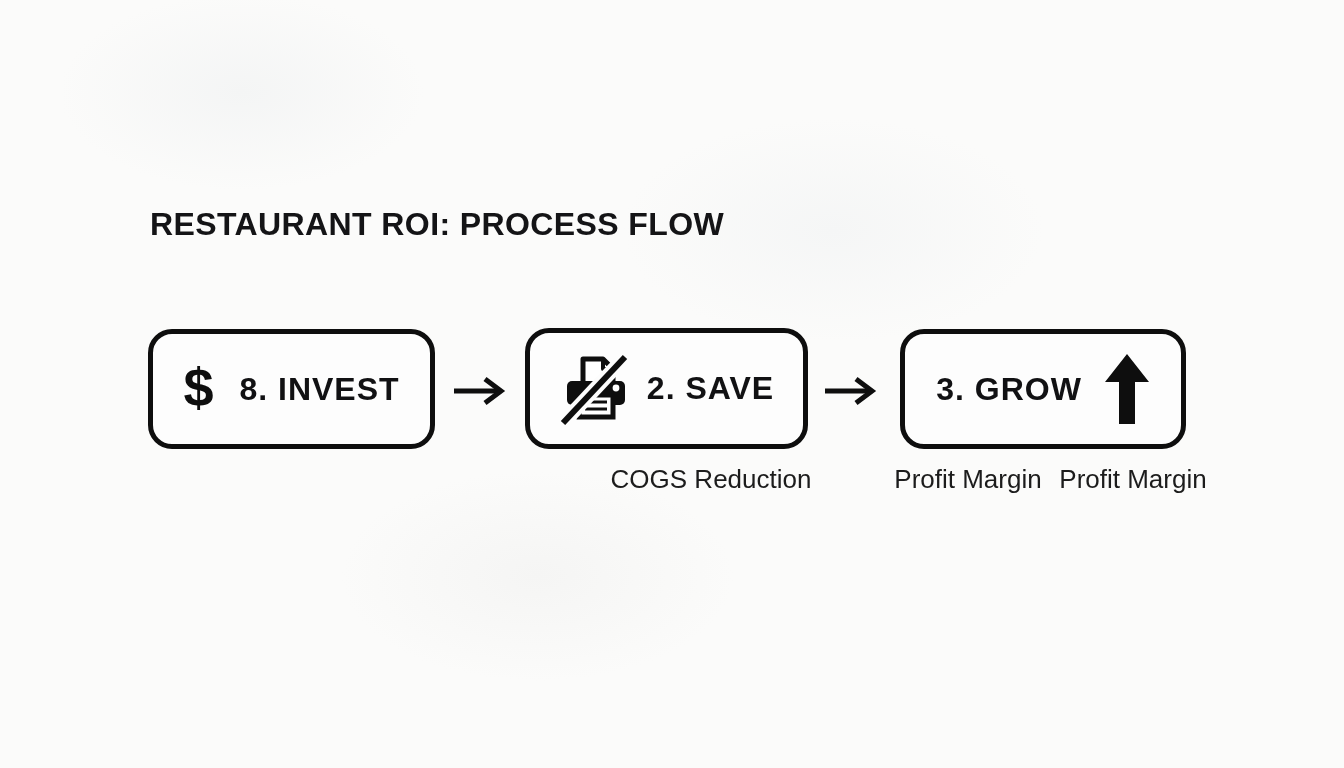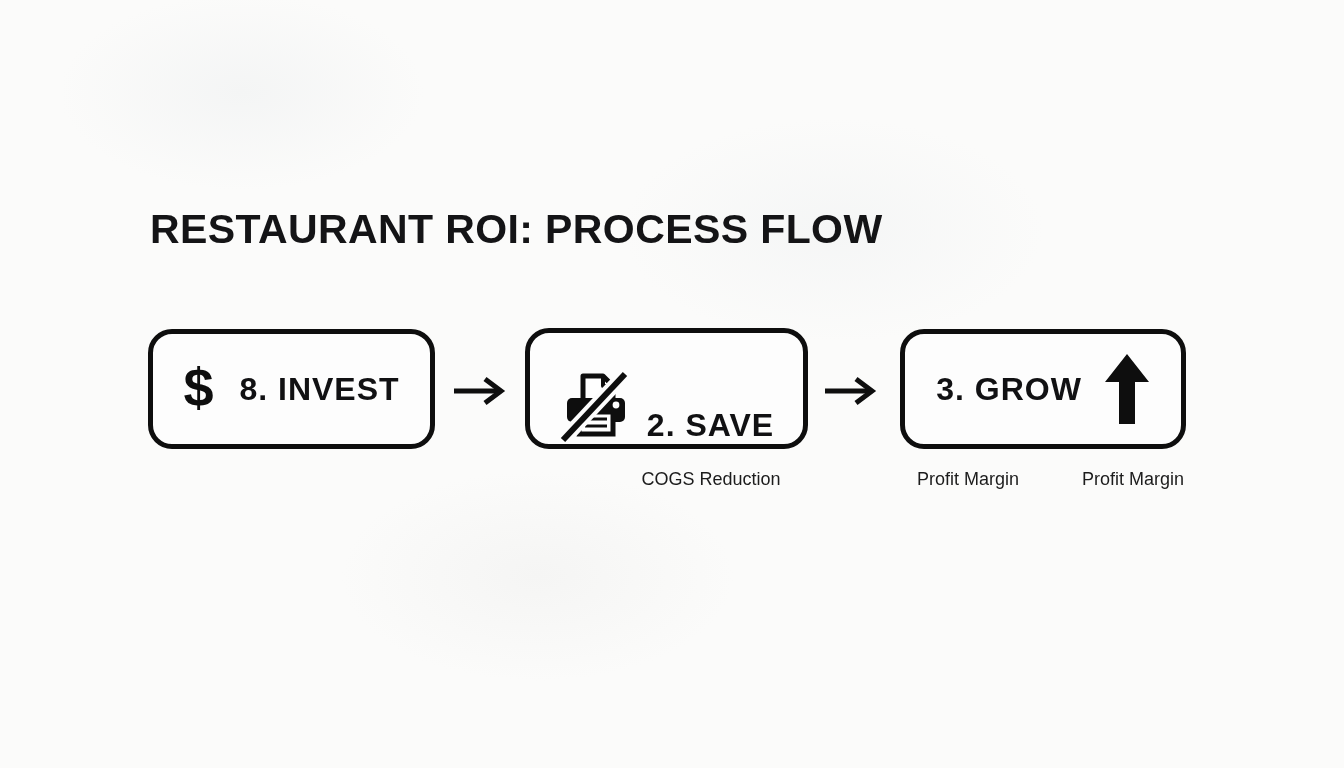--- a/index.html
+++ b/index.html
@@ -17,38 +17,38 @@
     background:
       radial-gradient(260px 140px at 18% 12%, #f4f5f5 0%, rgba(244,245,245,0) 70%),
       radial-gradient(300px 160px at 62% 30%, #f5f6f6 0%, rgba(245,246,246,0) 70%),
       radial-gradient(280px 150px at 40% 75%, #f5f5f4 0%, rgba(245,245,244,0) 70%),
       #fbfbfa;
   }
   .title {
     position: absolute;
     left: 150px;
     top: 206px;
-    font-size: 41px;
+    font-size: 32px;
     font-weight: 800;
     letter-spacing: 0.4px;
     color: #141416;
     white-space: nowrap;
   }
   .step-box {
     position: absolute;
     height: 120px;
     border: 5px solid #0e0e0e;
     border-radius: 24px;
     background: #fdfdfd;
     display: flex;
     align-items: center;
     justify-content: center;
   }
   #box-invest { left: 148px; top: 329px; width: 287px; }
-  #box-save   { left: 525px; top: 328px; width: 283px; height: 121px; align-items: flex-end; }
+  #box-save   { left: 525px; top: 328px; width: 283px; height: 121px; }
   #box-grow   { left: 900px; top: 329px; width: 286px; }
   .step-label {
     font-size: 32px;
     font-weight: 800;
     letter-spacing: 1px;
     color: #111113;
     white-space: nowrap;
   }
   .dollar-glyph {
     font-size: 54px;
@@ -66,21 +66,21 @@
     height: 34px;
     display: flex;
     align-items: center;
   }
   #connector-1 { left: 452px; top: 374px; }
   #connector-2 { left: 823px; top: 374px; }
   .caption {
     position: absolute;
     top: 465px;
     transform: translateX(-50%);
-    font-size: 18px;
+    font-size: 26px;
     font-weight: 400;
     color: #1c1c1c;
     text-align: center;
     line-height: 28px;
     white-space: nowrap;
   }
   #caption-cogs { left: 711px; }
   #caption-pm1  { left: 968px; }
   #caption-pm2  { left: 1133px; }
 </style>

